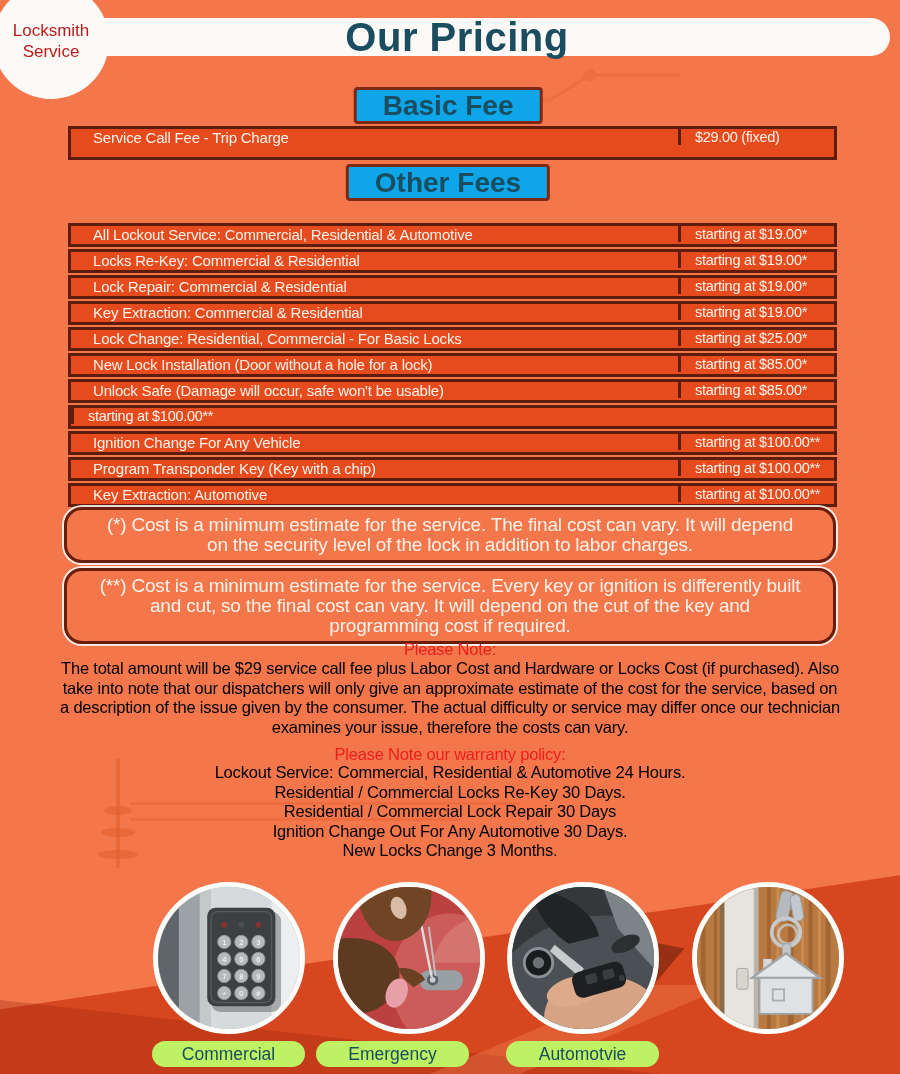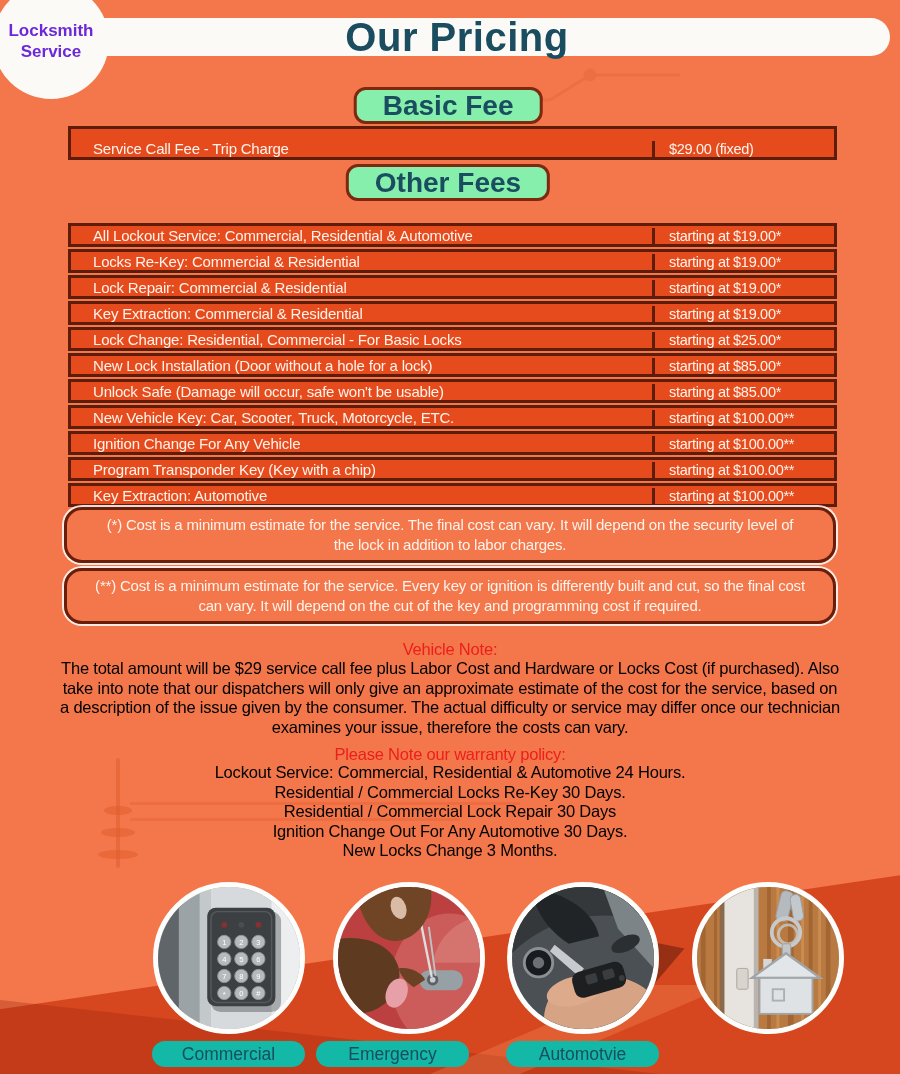--- a/index.html
+++ b/index.html
@@ -29,54 +29,54 @@
     position:absolute; top:18px; left:0; width:890px; height:38px;
     background:#FBFAF6; border-radius:0 19px 19px 0;
     display:flex; align-items:center; justify-content:center; z-index:4;padding-left:24px;
   }
   .header-title { font-size:40px; line-height:38px; font-weight:bold; color:#1A4D5F; letter-spacing:.5px; }
   .brand-circle {
     position:absolute; top:-17px; left:-7px; width:116px; height:116px; border-radius:50%;
     background:#FBFAF6; z-index:5;
     display:flex; flex-direction:column; align-items:center; justify-content:center; text-align:center;
   }
-  .brand-line { font-size:17px; line-height:21px; font-weight:bold; color:#6d28d9; }
+  .brand-line { font-size:17px; line-height:21px; font-weight:normal; color:#b91c1c; }
   
   .badge {
     position:absolute; left:50%; transform:translateX(-51%);
-    background:#86efac; border:3px solid #7E2810; border-radius:12px;
+    background:#0ea5e9; border:3px solid #7E2810; border-radius:4px;
     padding:0 26px; height:37px; display:flex; align-items:center;
     font-size:28px; font-weight:bold; color:#1A4D5F; z-index:3; white-space:nowrap;
   }
   .badge-basic { top:87px; }
   .badge-other { top:164px; }
   
   .price-table { position:absolute; left:68px; width:769px; z-index:2; }
   .table-basic { top:126px; }
   .table-other { top:203px;margin-top:20px; }
   .price-row {
-    display:flex; align-items:flex-end; height:24px; margin-bottom:2px;
+    display:flex; align-items:flex-start; height:24px; margin-bottom:2px;
     background:#E64B1E; border:3px solid #5E1D0B;
   }
   .row-tall { height:34px; }
   .cell-service {
     flex:1; display:flex; align-items:center; padding-left:22px;
     color:#FFF3EA; font-size:15px; letter-spacing:-.2px; white-space:nowrap; overflow:hidden;
   }
   .cell-price {
-    width:182px; border-left:3px solid #5E1D0B; display:flex; align-items:center;
+    width:156px; border-left:3px solid #5E1D0B; display:flex; align-items:center;
     padding-left:14px; color:#FFF3EA; font-size:14.5px; letter-spacing:-.3px; white-space:nowrap;
   }
   
   .footnote-box {
     position:absolute; left:64px; width:772px; z-index:2;
     border:3px solid #671F0B; border-radius:18px;
     box-shadow:0 0 0 2px rgba(255,255,255,.85);
     padding:5px 28px; text-align:center;
-    color:#FFF3EA; font-size:15px; line-height:20px; letter-spacing:-.2px;
+    color:#FFF3EA; font-size:19px; line-height:20px; letter-spacing:-.2px;
   }
   .footnote-1 { top:507px; }
   .footnote-2 { top:568px; }
   
   .note-title {
     position:absolute; left:0; width:900px; text-align:center; z-index:2;
     color:#ED1F1B; font-size:16.5px; line-height:20px; letter-spacing:-.2px;
   }
   .pn-title { top:639px; }
   .w-title  { top:744px; }
@@ -88,21 +88,21 @@
   .w-lines { top:763px; }
   .w-line  { line-height:19.5px; }
   
   .cat-circle {
     position:absolute; top:882px; width:152px; height:152px; border-radius:50%;
     border:5px solid #FDFDFB; overflow:hidden; background:#b5b5b5; z-index:6;
   }
   .cat-circle svg { display:block; width:100%; height:100%; }
   .cat-label {
     position:absolute; top:1041px; width:153px; height:26px; border-radius:13px;
-    background:#14b8a6; display:flex; align-items:center; justify-content:center;
+    background:#bef264; display:flex; align-items:center; justify-content:center;
     color:#1A4D5F; font-size:17.5px; z-index:6;
   }
   .c1 { left:153px; } .c2 { left:333px; } .c3 { left:507px; } .c4 { left:692px; }
   .p1 { left:152px; } .p2 { left:316px; } .p3 { left:506px; } .p4 { left:692px; }
 </style>
 </head>
 <body>
 
 <div class="page">
 
@@ -168,41 +168,40 @@
     </div>
     <div class="price-row">
       <div class="cell-service">New Lock Installation (Door without a hole for a lock)</div>
       <div class="cell-price">starting at $85.00*</div>
     </div>
     <div class="price-row">
       <div class="cell-service">Unlock Safe (Damage will occur, safe won't be usable)</div>
       <div class="cell-price">starting at $85.00*</div>
     </div>
     <div class="price-row">
-      <div class="cell-service">New Vehicle Key: Car, Scooter, Truck, Motorcycle, ETC.</div>
       <div class="cell-price">starting at $100.00**</div>
     </div>
     <div class="price-row">
       <div class="cell-service">Ignition Change For Any Vehicle</div>
       <div class="cell-price">starting at $100.00**</div>
     </div>
     <div class="price-row">
       <div class="cell-service">Program Transponder Key (Key with a chip)</div>
       <div class="cell-price">starting at $100.00**</div>
     </div>
     <div class="price-row">
       <div class="cell-service">Key Extraction: Automotive</div>
       <div class="cell-price">starting at $100.00**</div>
     </div>
   </div>
 
   <div class="footnote-box footnote-1">(*) Cost is a minimum estimate for the service. The final cost can vary. It will depend on the security level of the lock in addition to labor charges.</div>
   <div class="footnote-box footnote-2">(**) Cost is a minimum estimate for the service. Every key or ignition is differently built and cut, so the final cost can vary. It will depend on the cut of the key and programming cost if required.</div>
 
-  <div class="note-title pn-title">Vehicle Note:</div>
+  <div class="note-title pn-title">Please Note:</div>
   <div class="note-body pn-body">The total amount will be $29 service call fee plus Labor Cost and Hardware or Locks Cost (if purchased). Also take into note that our dispatchers will only give an approximate estimate of the cost for the service, based on a description of the issue given by the consumer. The actual difficulty or service may differ once our technician examines your issue, therefore the costs can vary.</div>
 
   <div class="note-title w-title">Please Note our warranty policy:</div>
   <div class="note-body w-lines">
     <div class="w-line">Lockout Service: Commercial, Residential &amp; Automotive 24 Hours.</div>
     <div class="w-line">Residential / Commercial Locks Re-Key 30 Days.</div>
     <div class="w-line">Residential / Commercial Lock Repair 30 Days</div>
     <div class="w-line">Ignition Change Out For Any Automotive 30 Days.</div>
     <div class="w-line">New Locks Change 3 Months.</div>
   </div>

